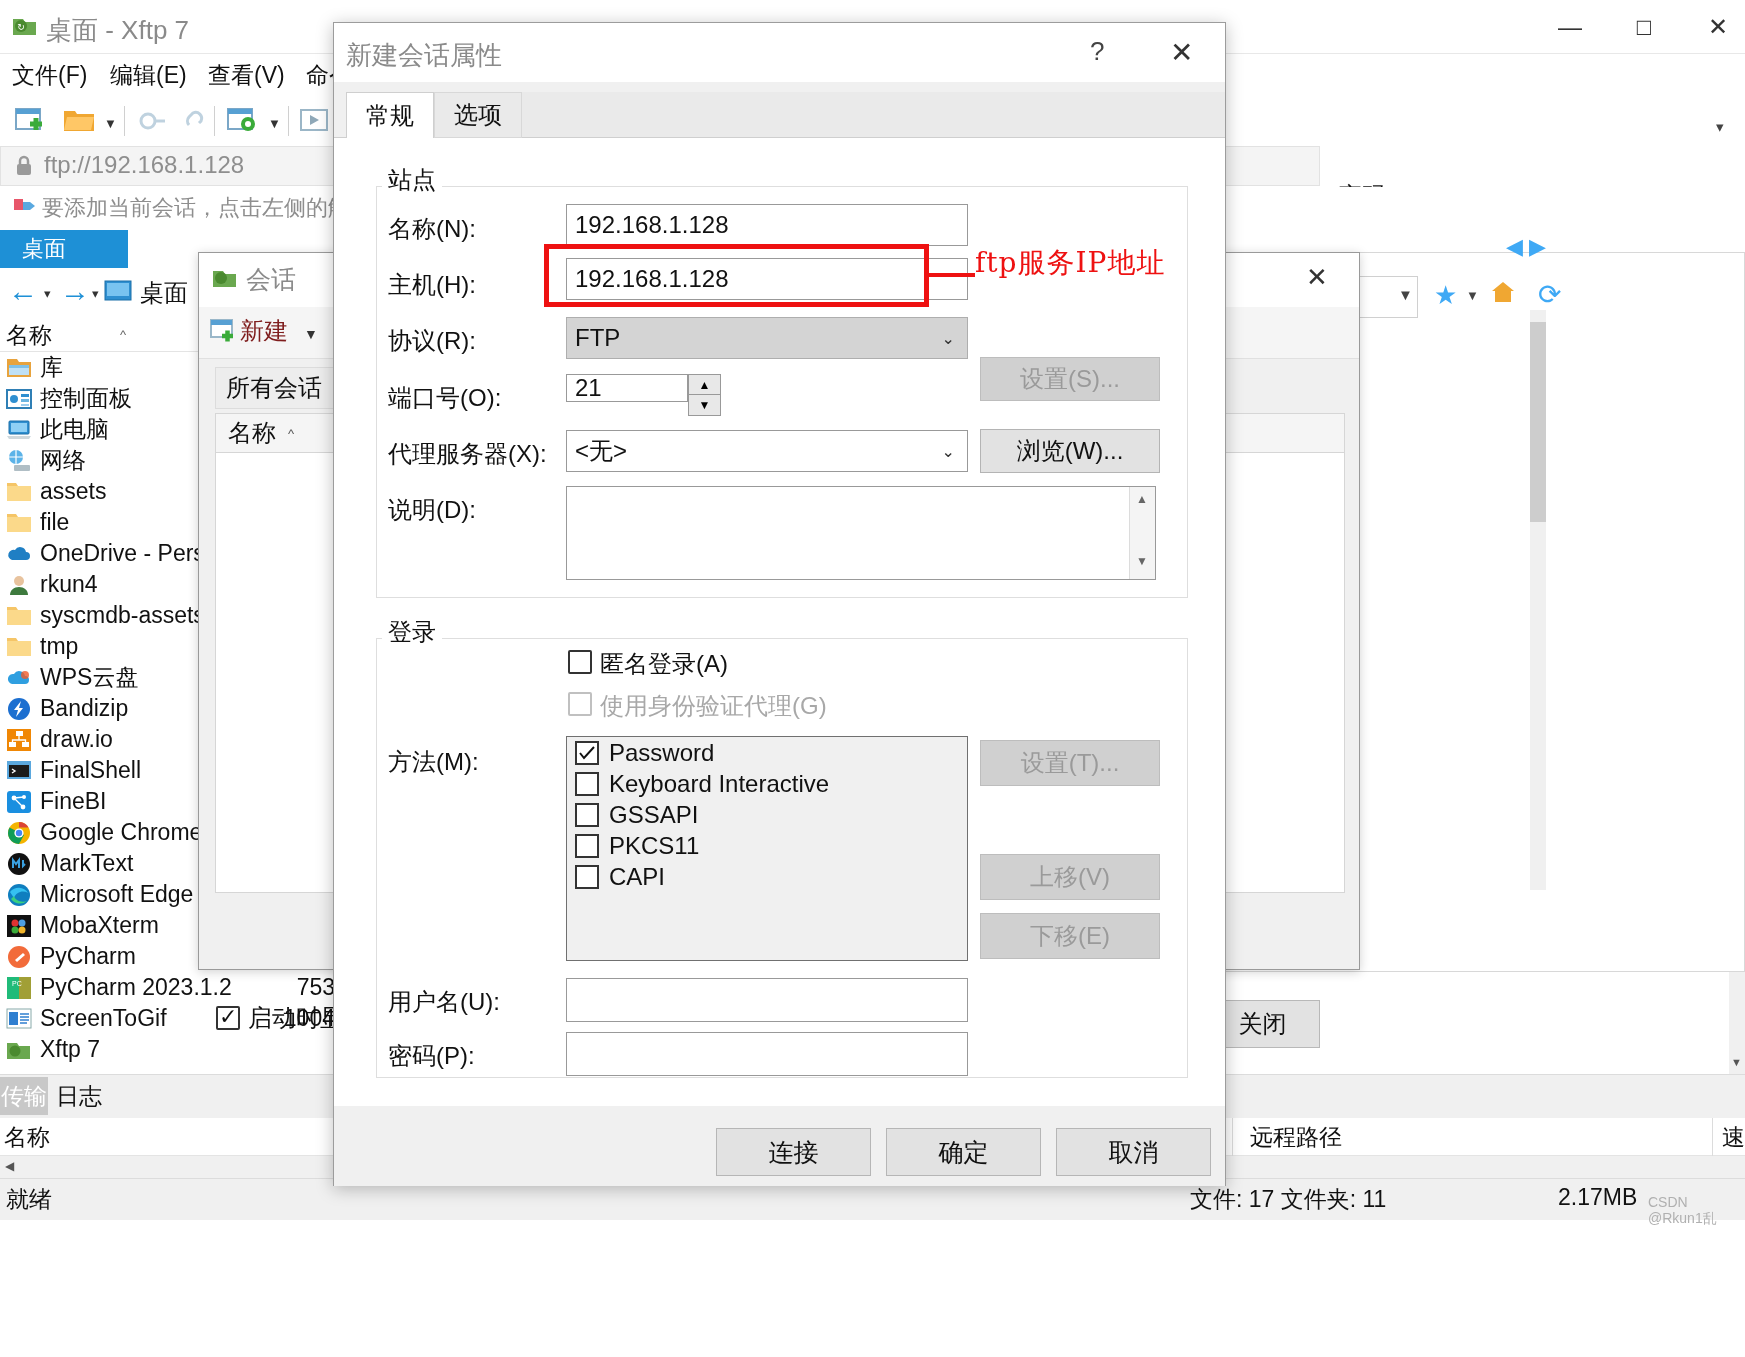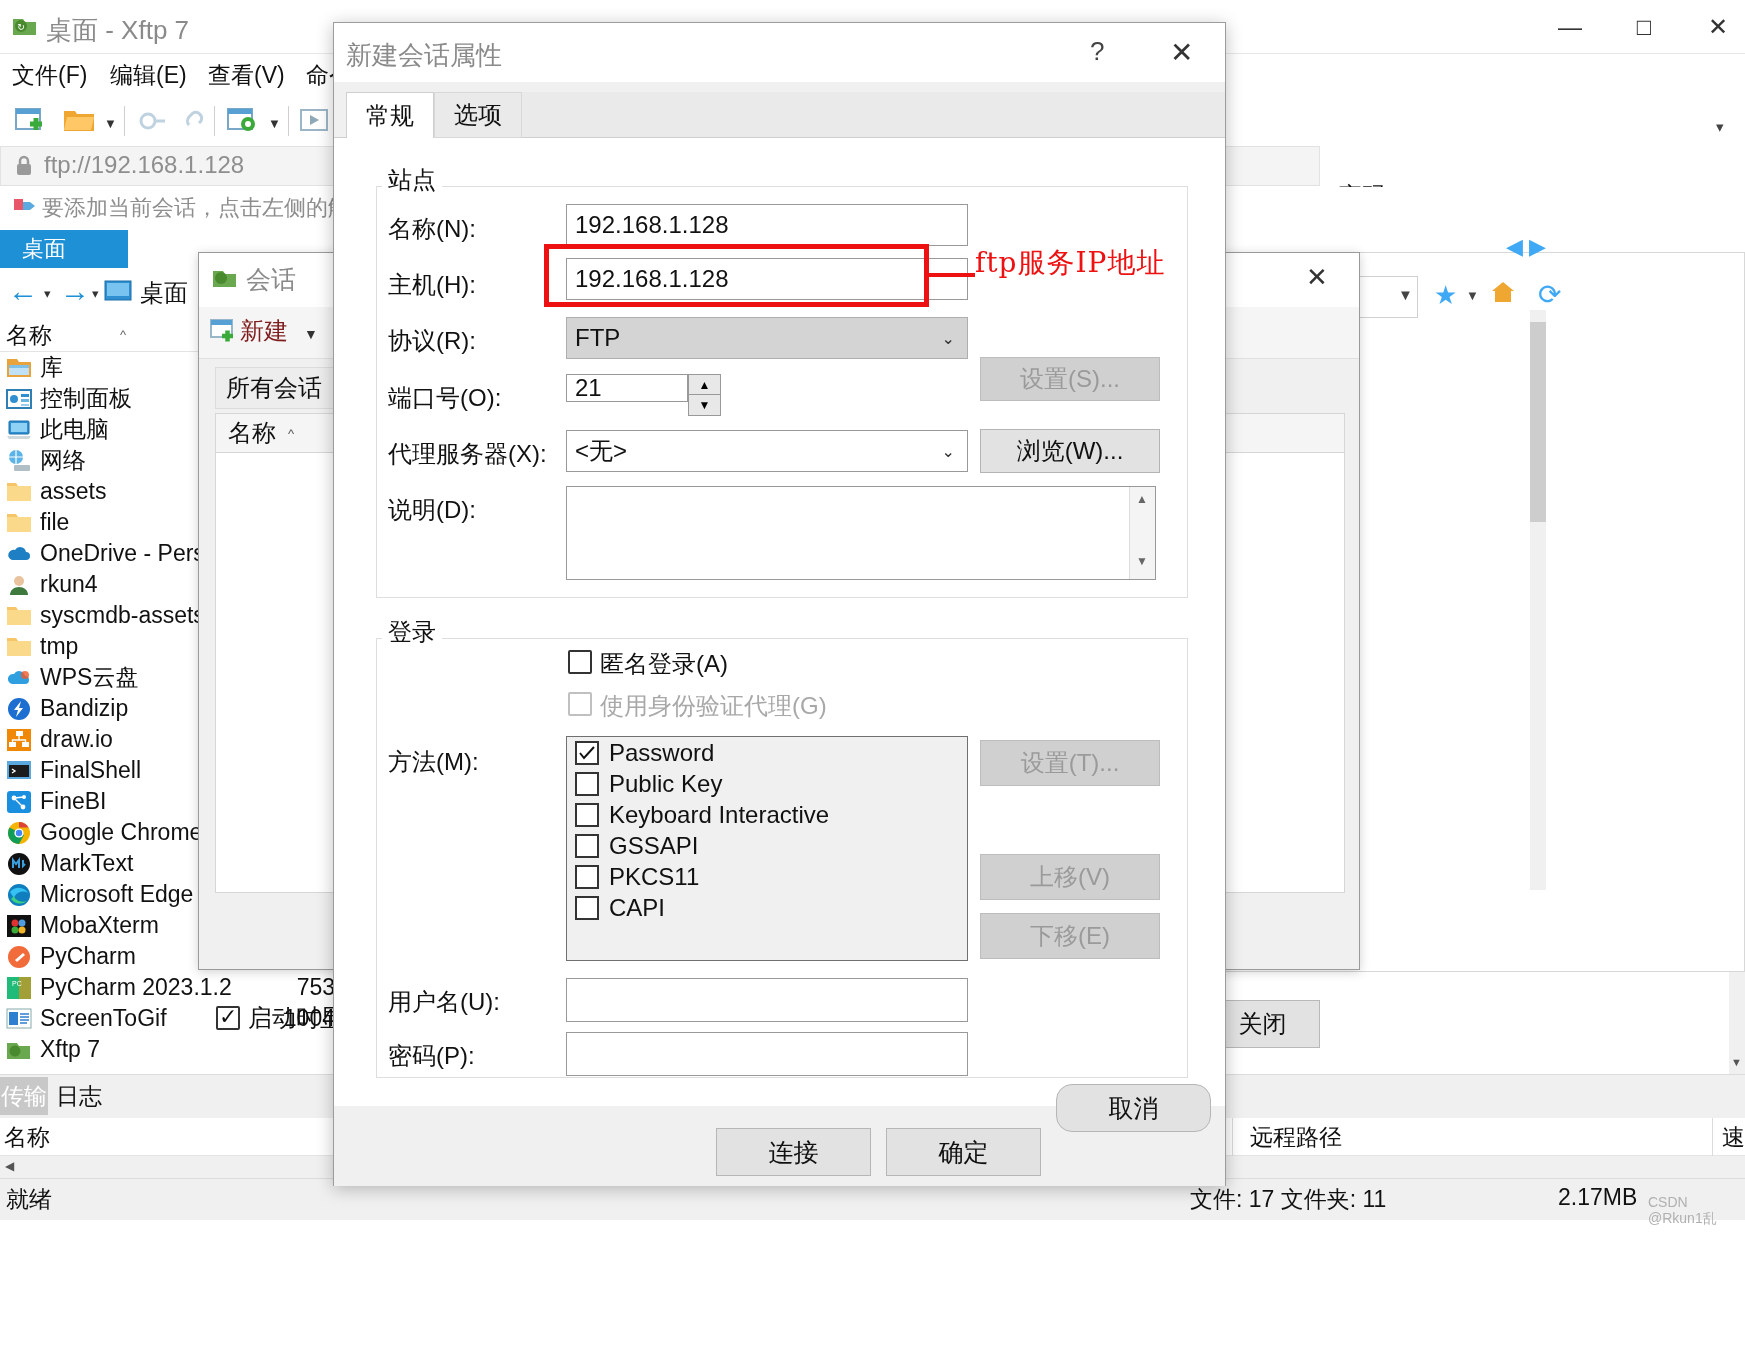--- a/index.html
+++ b/index.html
@@ -182,21 +182,21 @@
   #btn-movedown { left:980px; top:913px; width:180px; height:46px; }
   #lb-user { left:388px; top:986px; }
   #in-user { left:566px; top:978px; width:402px; height:44px; }
   #lb-pass { left:388px; top:1040px; }
   #in-pass { left:566px; top:1032px; width:402px; height:44px; }
 
   #dlg-footer { left:334px; top:1106px; width:891px; height:80px; background:#f0f0f0; }
   .dlgbtn { position:absolute; height:48px; width:155px; background:#e2e2e2; border:1px solid #b6b6b6; display:flex; align-items:center; justify-content:center; font-size:25px; color:#111; }
   #btn-connect { left:716px; top:1128px; }
   #btn-ok { left:886px; top:1128px; }
-  #btn-cancel { left:1056px; top:1084px;border-radius:16px; }
+  #btn-cancel { left:1056px; top:1128px; }
 
   
   #redbox { left:544px; top:244px; width:385px; height:63px; border:5px solid #ee1111; }
   #redline { left:929px; top:273px; width:46px; height:4px; background:#ee1111; }
   #red-text { left:975px; top:244px; font-size:28px; color:#ee1111; font-family:"DejaVu Serif","Liberation Serif",serif; letter-spacing:1px; white-space:nowrap; }
 
   
   #bgwin { left:1218px; top:252px; width:527px; height:720px; background:#ffffff; border:1px solid #d8d8d8; }
   #bgwin-close { left:1318px; top:262px; font-size:28px; color:#333; }
   #bg-addr { left:1228px; top:276px; width:190px; height:42px; background:#ffffff; border:1px solid #d0d0d0; }
@@ -675,24 +675,20 @@
     <div class="method-row">
       <span class="mchk">
         <svg width="20" height="20" viewBox="0 0 20 20" style="position:absolute;left:0;top:0">
           <path d="M3 10l4 5 10-11" stroke="#111" stroke-width="2" fill="none"></path>
         </svg>
       </span>
       <span class="mlabel">Password</span>
     </div>
     <div class="method-row">
       <span class="mchk"></span>
-      <span class="mlabel">Public Key</span>
-    </div>
-    <div class="method-row">
-      <span class="mchk"></span>
       <span class="mlabel">Keyboard Interactive</span>
     </div>
     <div class="method-row">
       <span class="mchk"></span>
       <span class="mlabel">GSSAPI</span>
     </div>
     <div class="method-row">
       <span class="mchk"></span>
       <span class="mlabel">PKCS11</span>
     </div>

